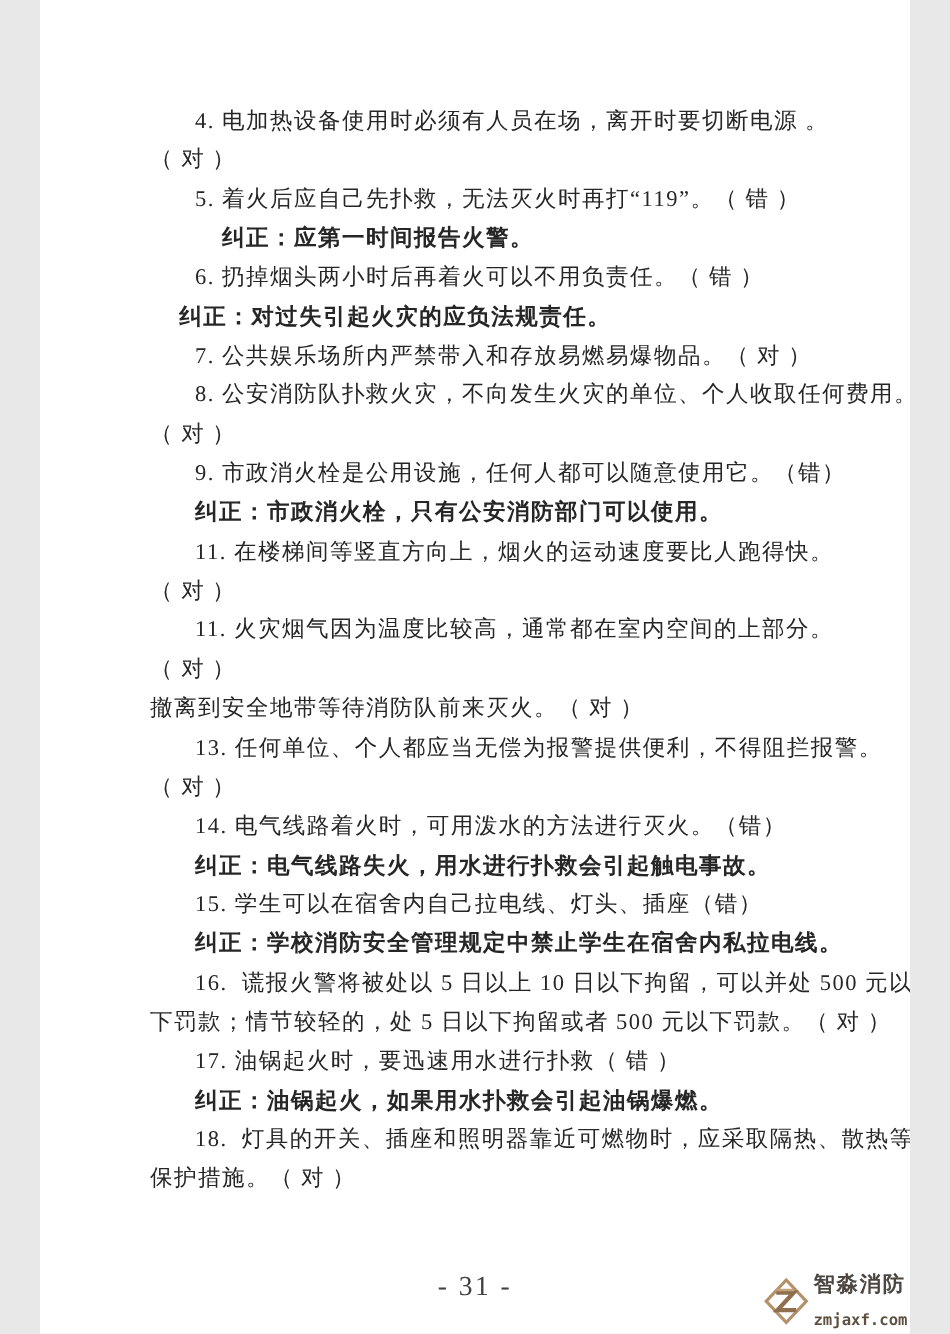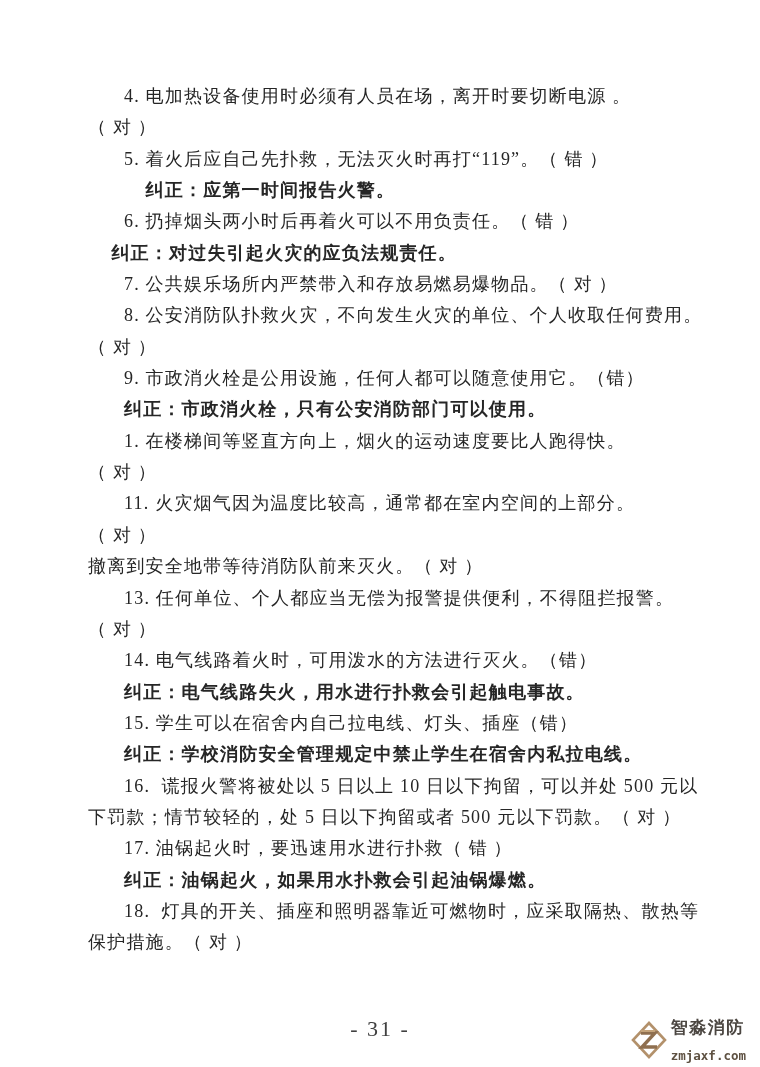--- a/index.html
+++ b/index.html
@@ -1,18 +1,18 @@
 <!DOCTYPE html>
 <html><head>
 <meta charset="utf-8">
 <style>
   html,body { margin:0; padding:0; background:#e8e8e8; }
   .page {
     position:relative;
-    width:760px; height:1067px;
+    width:696px; height:1067px;
     margin:0 auto;
     background:#ffffff;
     overflow:hidden;
     font-family:"Liberation Serif","DejaVu Serif",serif;
     color:#262626;
   }
   .content {
     position:absolute;
     top:81px; left:88px; width:584px;
   }
@@ -28,22 +28,23 @@
     position:absolute;
     top:984px; left:0; right:0;
     text-align:center;
     font-size:22px;
     letter-spacing:2px;
     color:#404040;
     margin-top:32px;
   }
   .logo {
     position:absolute;
-    right:14px; bottom:5px;
+    right:2px; bottom:5px;
     display:flex;
+    align-items:center;
   }
   .logo-icon { display:block; margin-right:3px; }
   .logo-text { display:flex; flex-direction:column; line-height:1; }
   .logo-title {
     font-family:"Liberation Sans","DejaVu Sans",sans-serif;
     font-weight:700;
     font-size:17px;
     letter-spacing:1.5px;
     color:#4b4641;
   }
@@ -65,21 +66,21 @@
       <div class="line" style="padding-left: 0px;">（ 对 ）</div>
       <div class="line" style="padding-left: 36px; font-family: Liberation Serif, serif;">5. 着火后应自己先扑救，无法灭火时再打“119”。（ 错 ）</div>
       <div class="line bold" style="padding-left: 57.6px;">纠正：应第一时间报告火警。</div>
       <div class="line" style="padding-left: 36px;">6. 扔掉烟头两小时后再着火可以不用负责任。（ 错 ）</div>
       <div class="line bold" style="padding-left: 23.4px;">纠正：对过失引起火灾的应负法规责任。</div>
       <div class="line" style="padding-left: 36px;">7. 公共娱乐场所内严禁带入和存放易燃易爆物品。（ 对 ）</div>
       <div class="line" style="padding-left: 36px;">8. 公安消防队扑救火灾，不向发生火灾的单位、个人收取任何费用。</div>
       <div class="line" style="padding-left: 0px;">（ 对 ）</div>
       <div class="line" style="padding-left: 36px;">9. 市政消火栓是公用设施，任何人都可以随意使用它。（错）</div>
       <div class="line bold" style="padding-left: 36px;">纠正：市政消火栓，只有公安消防部门可以使用。</div>
-      <div class="line" style="padding-left: 36px;">1. 在楼梯间等竖直方向上，烟火的运动速度要比人跑得快。</div>
+      <div class="line" style="padding-left: 36px;">11. 在楼梯间等竖直方向上，烟火的运动速度要比人跑得快。</div>
       <div class="line" style="padding-left: 0px;">（ 对 ）</div>
       <div class="line" style="padding-left: 36px;">11. 火灾烟气因为温度比较高，通常都在室内空间的上部分。</div>
       <div class="line" style="padding-left: 0px;">（ 对 ）</div>
       <div class="line" style="padding-left: 0px;">撤离到安全地带等待消防队前来灭火。（ 对 ）</div>
       <div class="line" style="padding-left: 36px;">13. 任何单位、个人都应当无偿为报警提供便利，不得阻拦报警。</div>
       <div class="line" style="padding-left: 0px;">（ 对 ）</div>
       <div class="line" style="padding-left: 36px;">14. 电气线路着火时，可用泼水的方法进行灭火。（错）</div>
       <div class="line bold" style="padding-left: 36px;">纠正：电气线路失火，用水进行扑救会引起触电事故。</div>
       <div class="line" style="padding-left: 36px;">15. 学生可以在宿舍内自己拉电线、灯头、插座（错）</div>
       <div class="line bold" style="padding-left: 36px;">纠正：学校消防安全管理规定中禁止学生在宿舍内私拉电线。</div>

